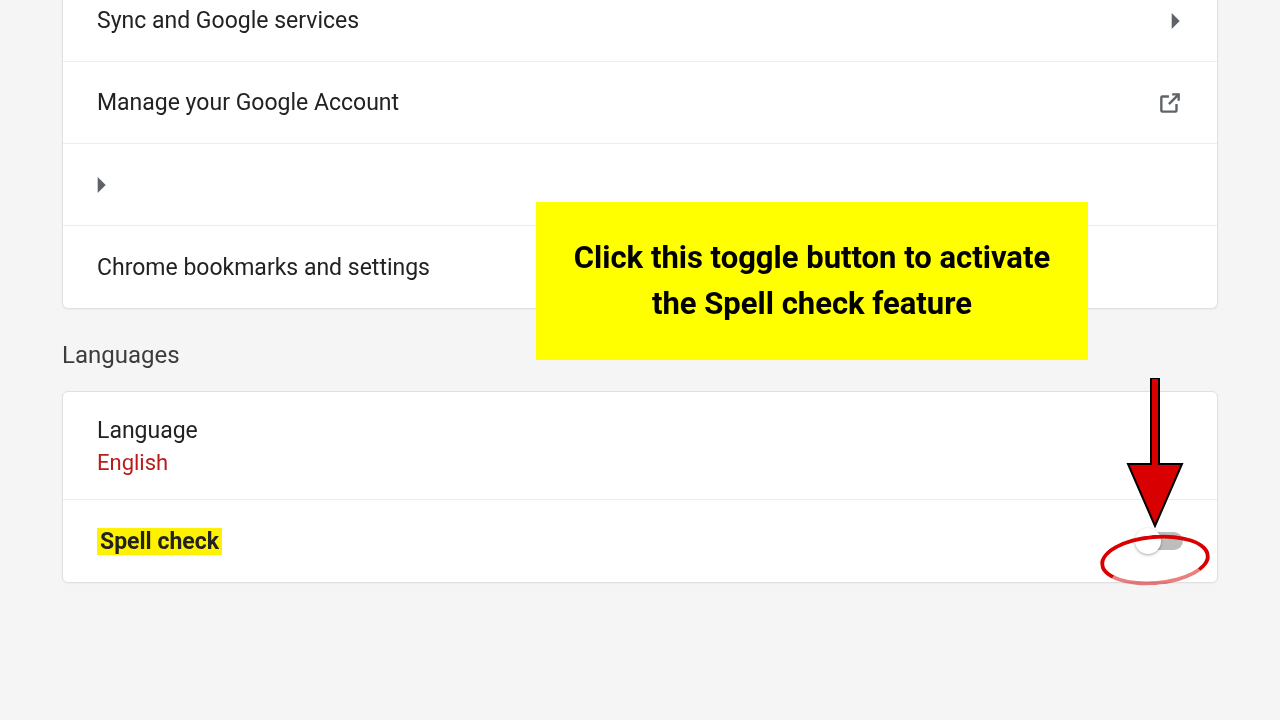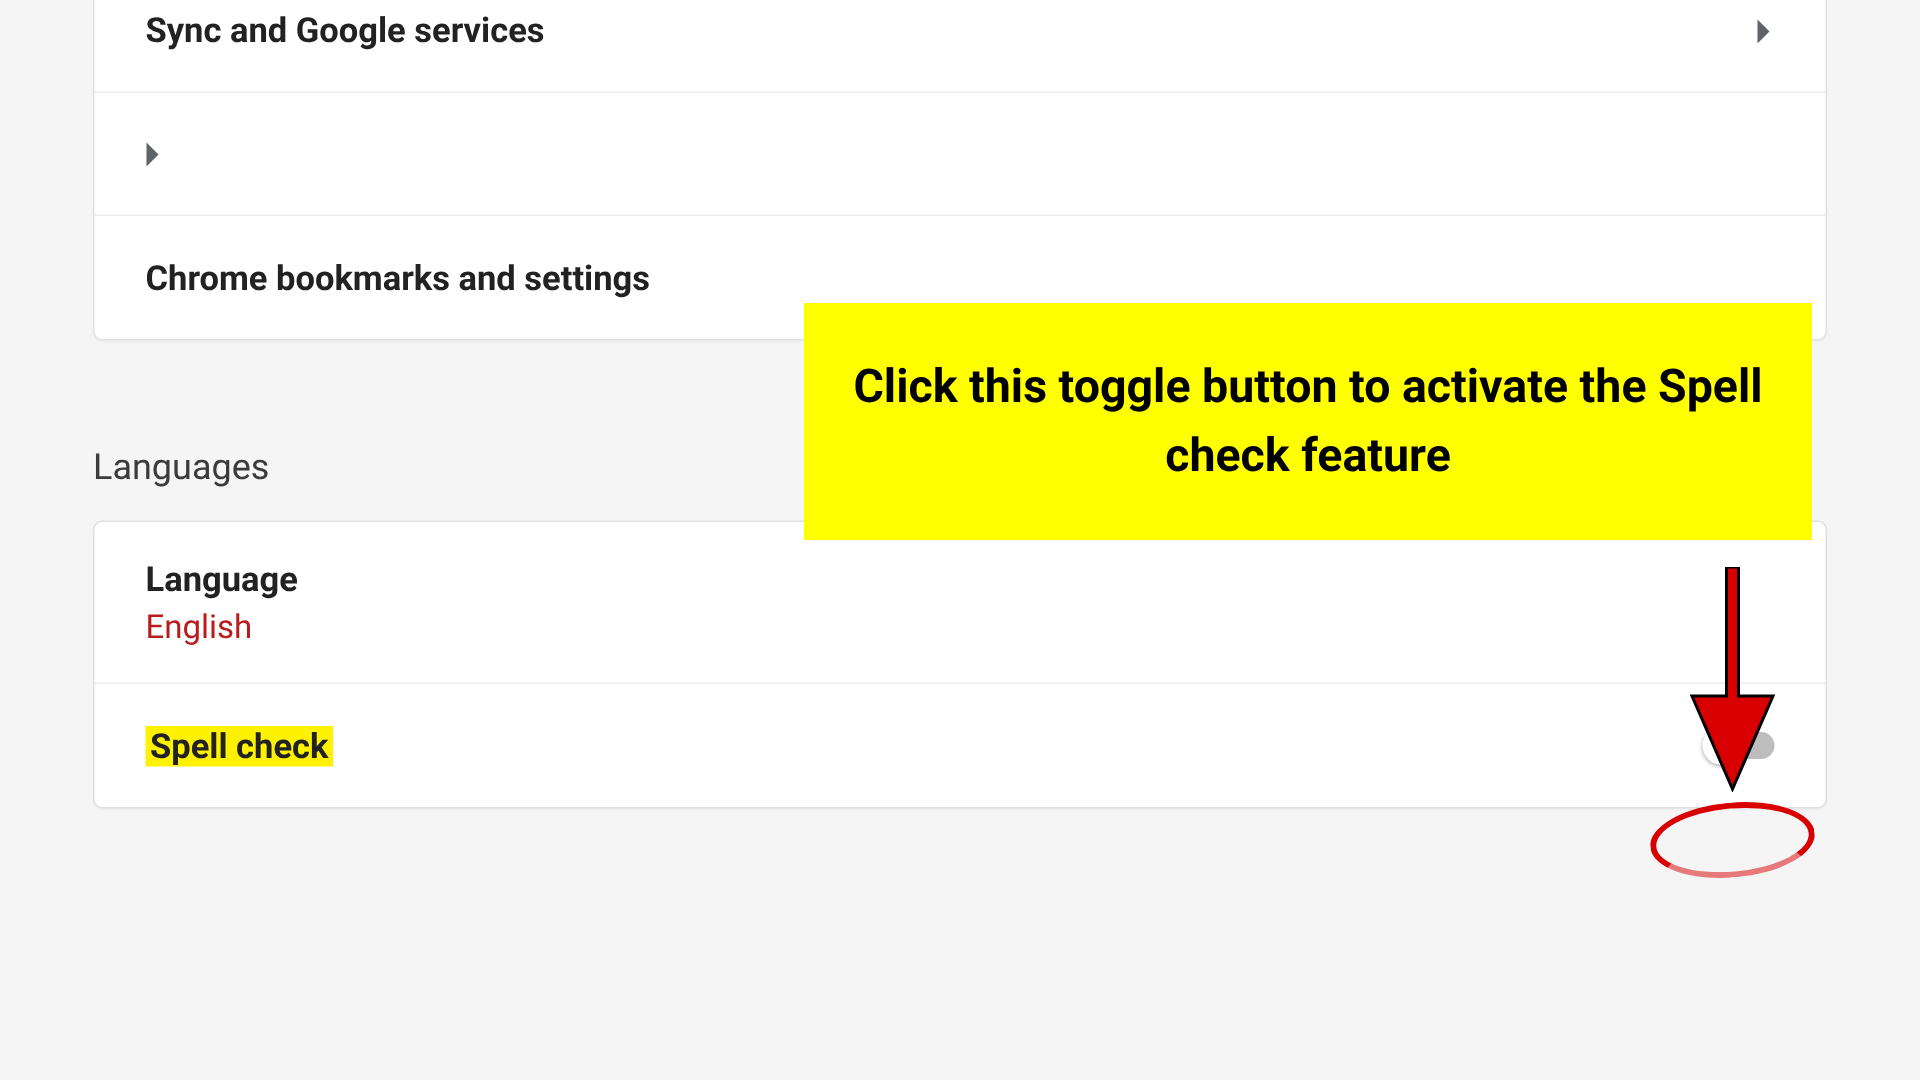--- a/index.html
+++ b/index.html
@@ -30,32 +30,32 @@
     justify-content: space-between;
     padding: 0 34px;
     min-height: 82px;
     border-bottom: 1px solid #ececec;
     cursor: pointer;
   }
   .settings-row:last-child { border-bottom: none; }
   .row-label {
     font-size: 23px;
     color: #222;
-    font-weight: 700;
+    font-weight: 400;
   }
   .row-icon {
     color: #5f6368;
     display: flex;
     align-items: center;
   }
   .section-header {
     font-size: 24px;
     color: #3c3c3c;
     font-weight: 400;
-    margin: 70px 0 22px 62px;
+    margin: 32px 0 22px 62px;
   }
   .two-line {
     display: flex;
     flex-direction: column;
     justify-content: center;
     gap: 6px;
   }
   .sub-label {
     font-size: 22px;
     color: #b91c1c;
@@ -95,21 +95,21 @@
     right: 70px;
     top: 535px;
     transform: rotate(-5deg);
     pointer-events: none;
     border-bottom-color: rgba(216,0,0,0.5);
   }
   .callout {
     position: absolute;
     top: 202px;
     left: 536px;
-    width: 672px;
+    width: 552px;
     height: 158px;
     background: #ffff00;
     display: flex;
     align-items: center;
     justify-content: center;
     text-align: center;
     font-size: 31px;
     font-weight: 700;
     color: #000;
     padding: 10px 14px;
@@ -127,20 +127,30 @@
 </head>
 <body>
 
 <div class="settings-card first-card">
   <div class="settings-row">
     <span class="row-label">Sync and Google services</span>
     <span class="row-icon">
       <svg width="12" height="16" viewBox="0 0 8 12">
           <path d="M0 0 L6 6 L0 12 Z" fill="#5f6368"></path>
         </svg>
+    </span>
+  </div>
+  <div class="settings-row">
+    <span class="row-label">Manage your Google Account</span>
+    <span class="row-icon">
+      <svg width="26" height="26" viewBox="0 0 24 24" fill="none" stroke="#5f6368" stroke-width="2.2">
+        <path d="M18 13v6a1 1 0 0 1-1 1H5a1 1 0 0 1-1-1V7a1 1 0 0 1 1-1h6"></path>
+        <path d="M14 4h6v6"></path>
+        <path d="M11 13L20 4"></path>
+      </svg>
     </span>
   </div>
   <div class="settings-row">
     <span class="row-icon">
       <svg width="12" height="16" viewBox="0 0 8 12">
           <path d="M0 0 L6 6 L0 12 Z" fill="#5f6368"></path>
         </svg>
     </span>
   </div>
   <div class="settings-row">

